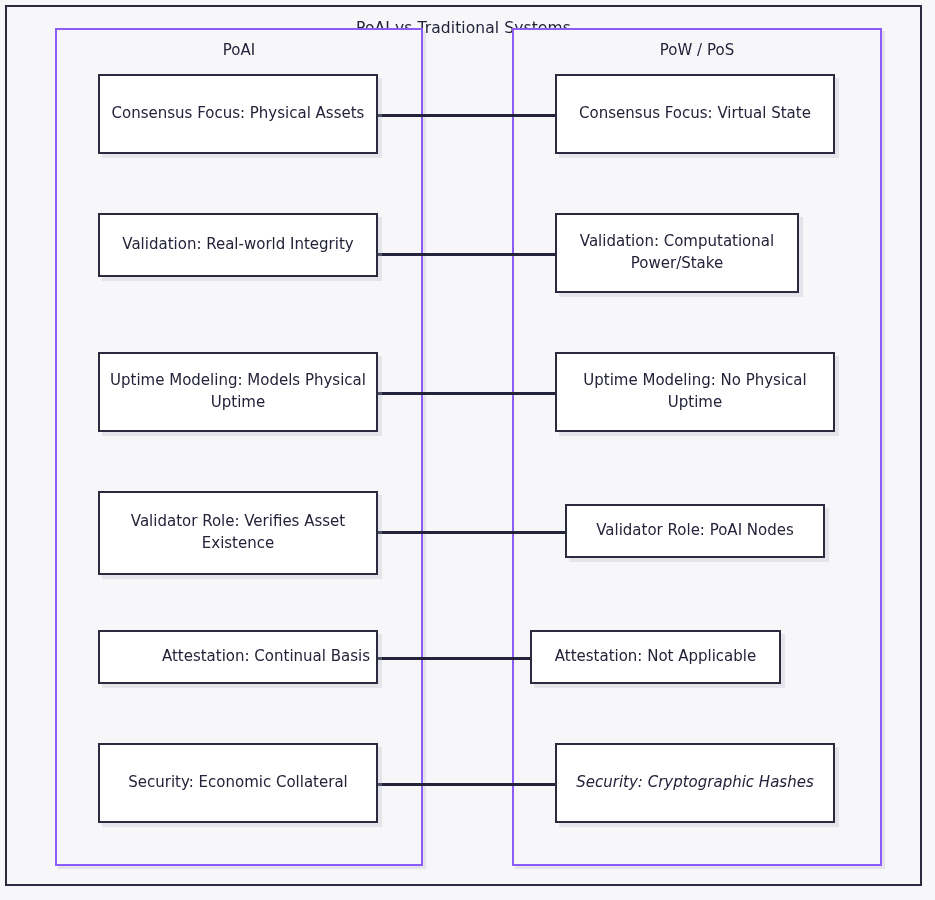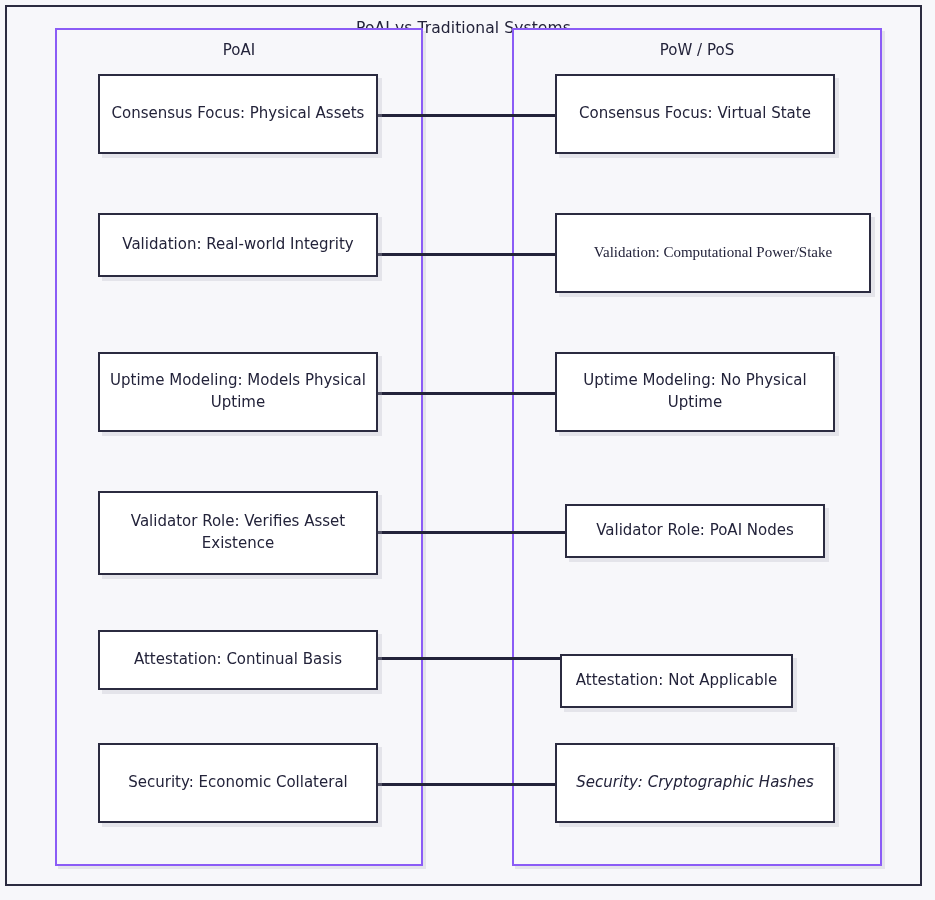--- a/index.html
+++ b/index.html
@@ -120,39 +120,39 @@
   <div id="node-layer">
       <div class="node" style="left: 98px; top: 74px; width: 280px; height: 80px;">
         <span>Consensus Focus: Physical Assets</span>
       </div>
       <div class="node" style="left: 555px; top: 74px; width: 280px; height: 80px;">
         <span>Consensus Focus: Virtual State</span>
       </div>
       <div class="node" style="left: 98px; top: 213px; width: 280px; height: 64px;">
         <span>Validation: Real-world Integrity</span>
       </div>
-      <div class="node" style="left: 555px; top: 213px; width: 316px; height: 80px; font-family: Liberation Serif, serif;">
+      <div class="node" style="left: 555px; top: 213px; width: 244px; height: 80px;">
         <span>Validation: Computational Power/Stake</span>
       </div>
       <div class="node" style="left: 98px; top: 352px; width: 280px; height: 80px;">
         <span>Uptime Modeling: Models Physical Uptime</span>
       </div>
       <div class="node" style="left: 555px; top: 352px; width: 280px; height: 80px;">
         <span>Uptime Modeling: No Physical Uptime</span>
       </div>
       <div class="node" style="left: 98px; top: 491px; width: 280px; height: 84px;">
         <span>Validator Role: Verifies Asset Existence</span>
       </div>
       <div class="node" style="left: 565px; top: 504px; width: 260px; height: 54px;">
         <span>Validator Role: PoAI Nodes</span>
       </div>
-      <div class="node" style="left: 98px; top: 630px; width: 280px; height: 60px;">
+      <div class="node" style="left: 98px; top: 630px; width: 280px; height: 54px; justify-content: flex-end;">
         <span>Attestation: Continual Basis</span>
       </div>
-      <div class="node" style="left: 560px; top: 630px; width: 233px; height: 54px; margin-top: 24px;">
+      <div class="node" style="left: 530px; top: 630px; width: 251px; height: 54px;">
         <span>Attestation: Not Applicable</span>
       </div>
       <div class="node" style="left: 98px; top: 743px; width: 280px; height: 80px;">
         <span>Security: Economic Collateral</span>
       </div>
       <div class="node" style="left: 555px; top: 743px; width: 280px; height: 80px; font-style: italic;">
         <span>Security: Cryptographic Hashes</span>
       </div>
     </div>
 

